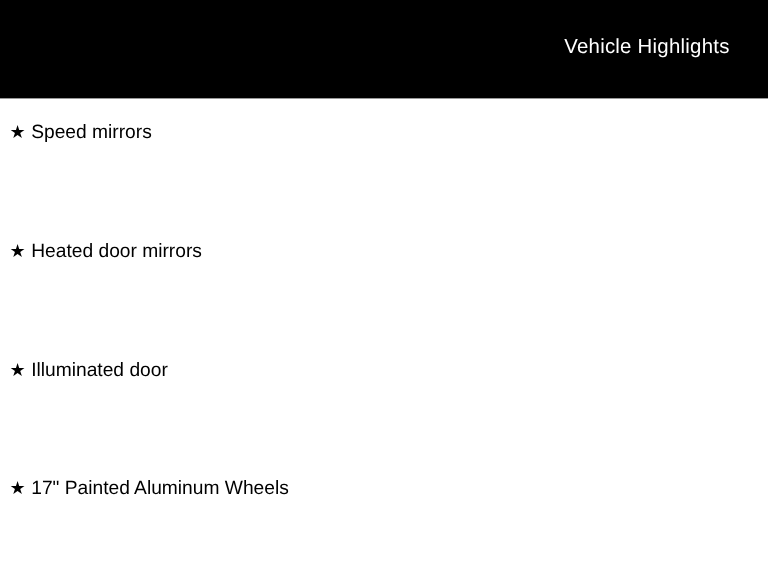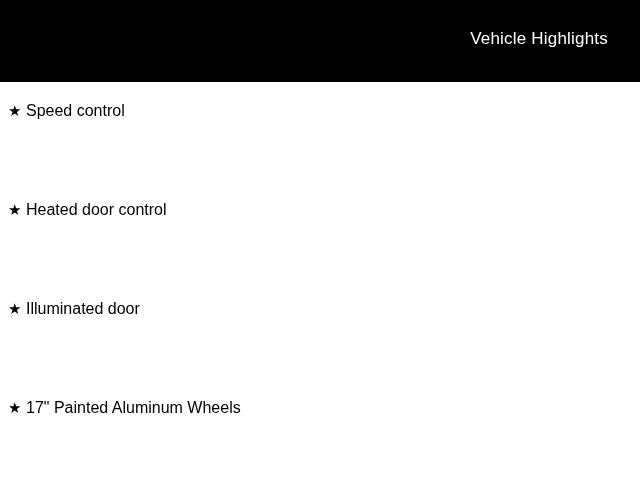--- a/index.html
+++ b/index.html
@@ -83,26 +83,26 @@
 <div class="slide">
 
   <div class="header-band">
     <div class="header-title">Vehicle Highlights</div>
   </div>
 
   <ul class="highlights-list">
 
     <li class="highlight-item">
       <span class="bullet-star">★</span>
-      <span class="highlight-label">Speed control</span>
+      <span class="highlight-label">Speed mirrors</span>
     </li>
 
     <li class="highlight-item">
       <span class="bullet-star">★</span>
-      <span class="highlight-label">Heated door control</span>
+      <span class="highlight-label">Heated door mirrors</span>
     </li>
 
     <li class="highlight-item">
       <span class="bullet-star">★</span>
       <span class="highlight-label">Illuminated door</span>
     </li>
 
     <li class="highlight-item">
       <span class="bullet-star">★</span>
       <span class="highlight-label">17" Painted Aluminum Wheels</span>

